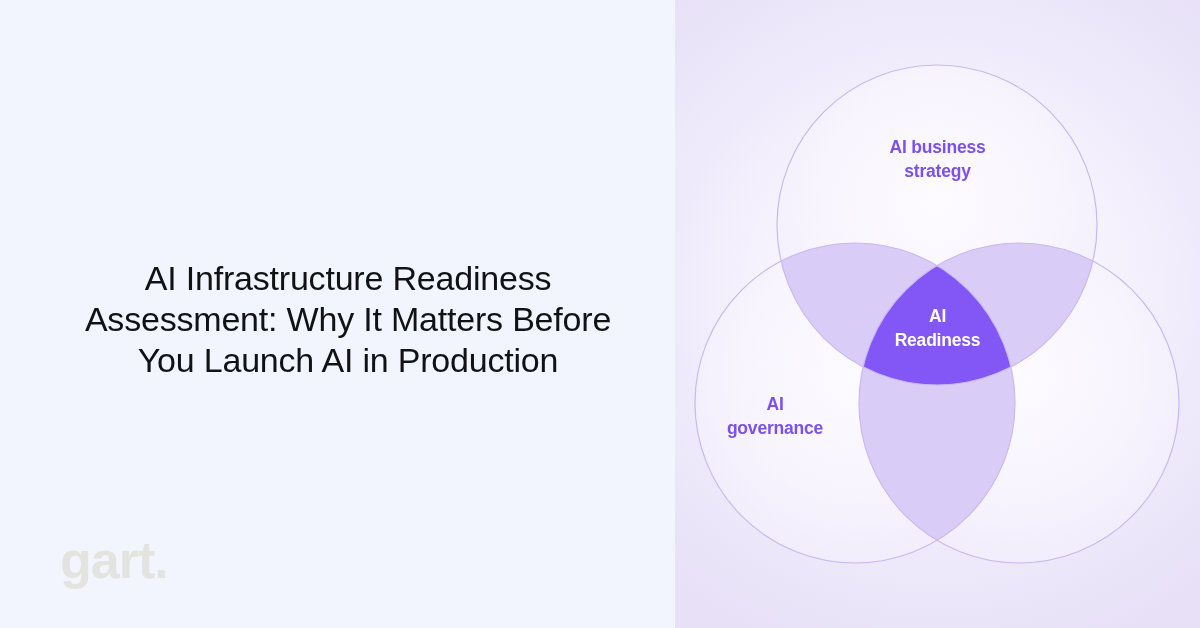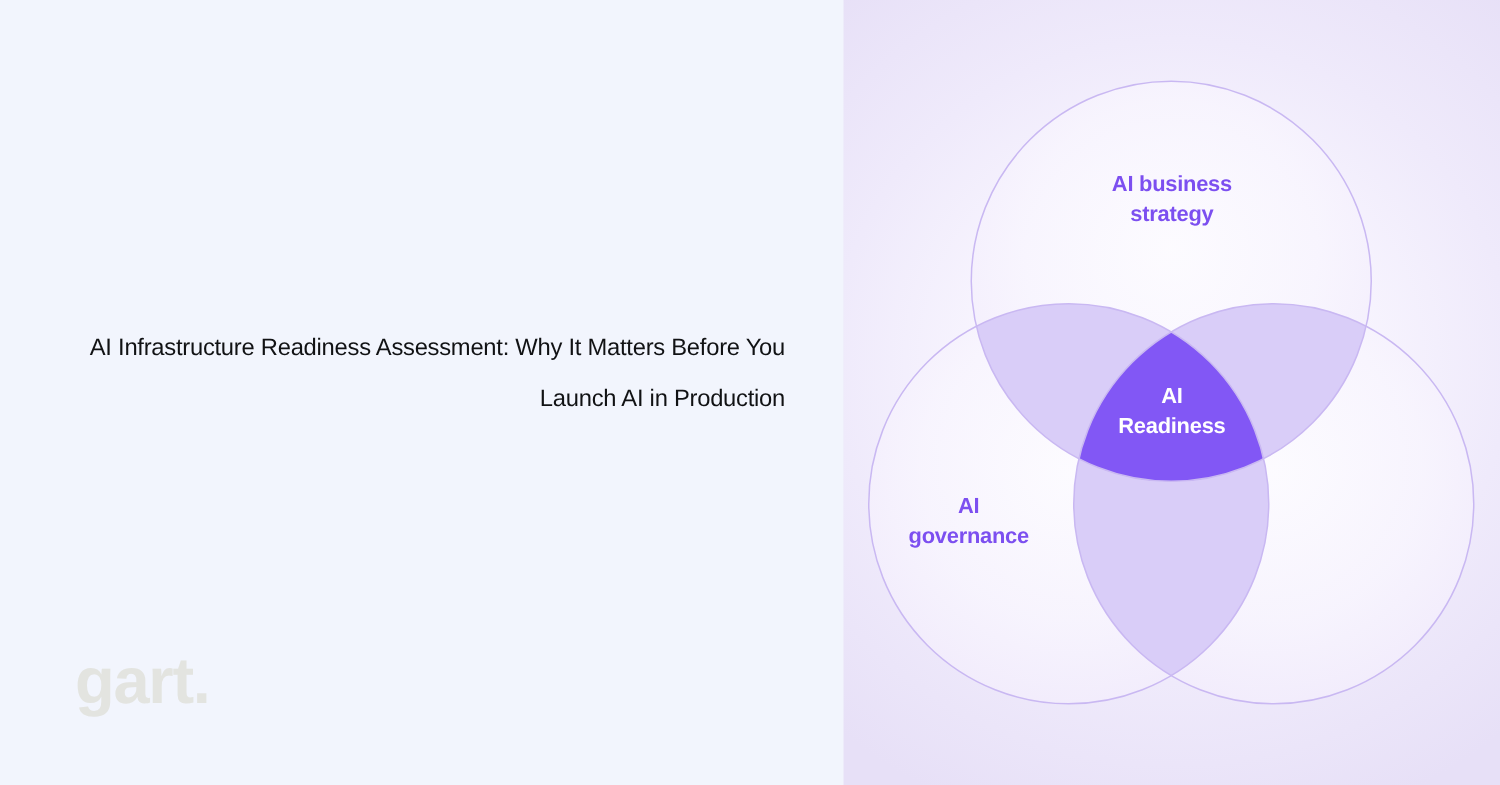--- a/index.html
+++ b/index.html
@@ -21,31 +21,31 @@
     width:675px;
     height:628px;
     background:#f2f5fd;
     flex:0 0 675px;
   }
   .title {
     position:absolute;
     left:68px;
     top:258px;
     width:560px;
-    font-size:19px;
+    font-size:34px;
     line-height:41px;
     font-weight:400;
     color:#111214;
     letter-spacing:-0.2px;
-    text-align:right;
+    text-align:center;
   }
   .logo {
     position:absolute;
     left:60px;
-    top:518px;
+    top:534px;
     font-size:54px;
     line-height:54px;
     font-weight:700;
     color:#e3e4e0;
     letter-spacing:-1px;
     user-select:none;
   }
   .logo svg { display:block; }
 
   

